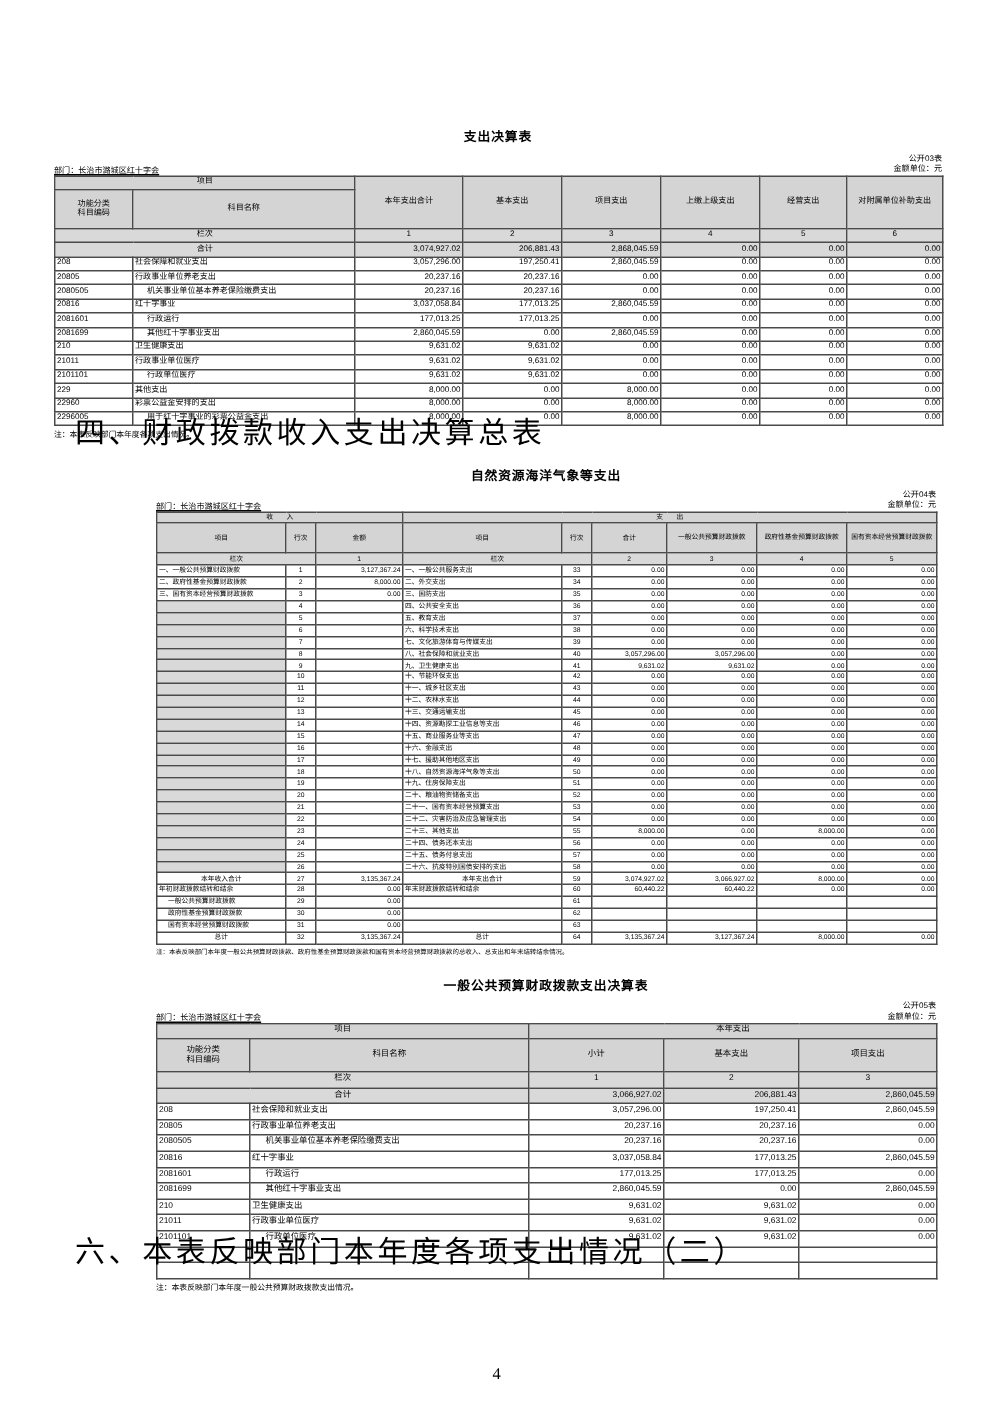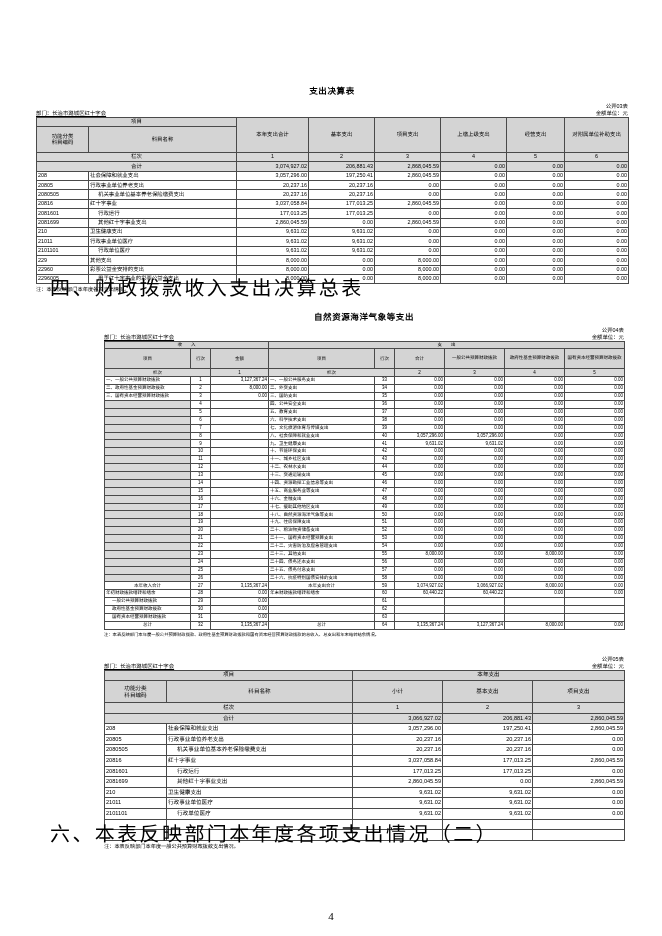--- a/index.html
+++ b/index.html
@@ -699,20 +699,21 @@
           </tr>
         </tbody>
     </table>
 
     <div class="note" style="font-size:4.3px;">注：本表反映部门本年度一般公共预算财政拨款、政府性基金预算财政拨款和国有资本经营预算财政拨款的总收入、总支出和年末结转结余情况。</div>
   </div>
 
 
   <div class="block" id="block-t3">
 
+    <div class="tbl-title">一般公共预算财政拨款支出决算表</div>
 
     <div class="meta-row" style="margin-top:6px;">
       <span class="meta-left">部门：长治市潞城区红十字会</span>
       <span class="meta-right">
         <span>公开05表</span><br>
         <span>金额单位：元</span>
       </span>
     </div>
 
     <table class="tbl t3">

